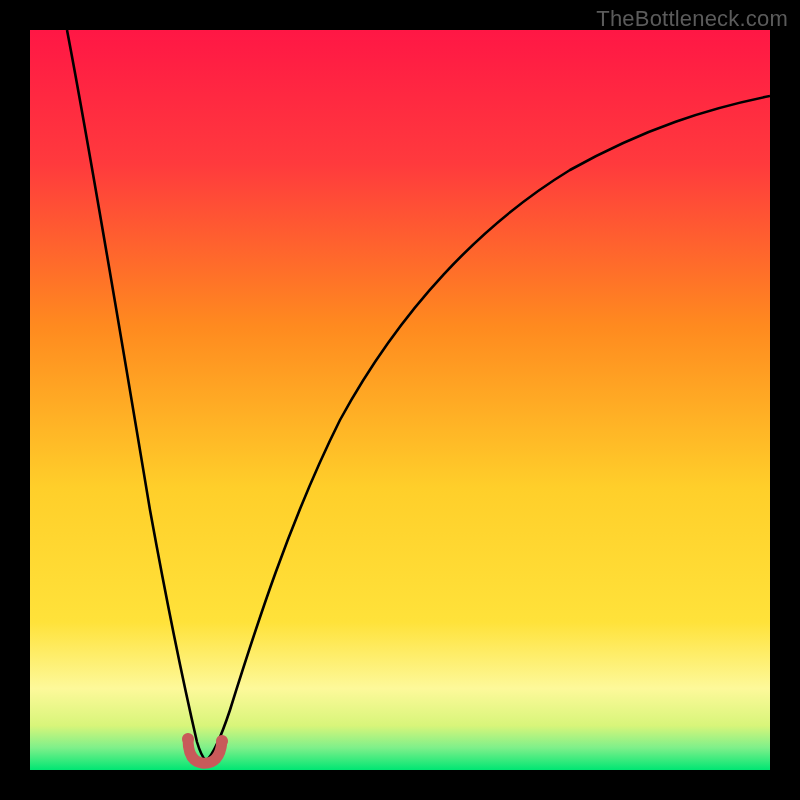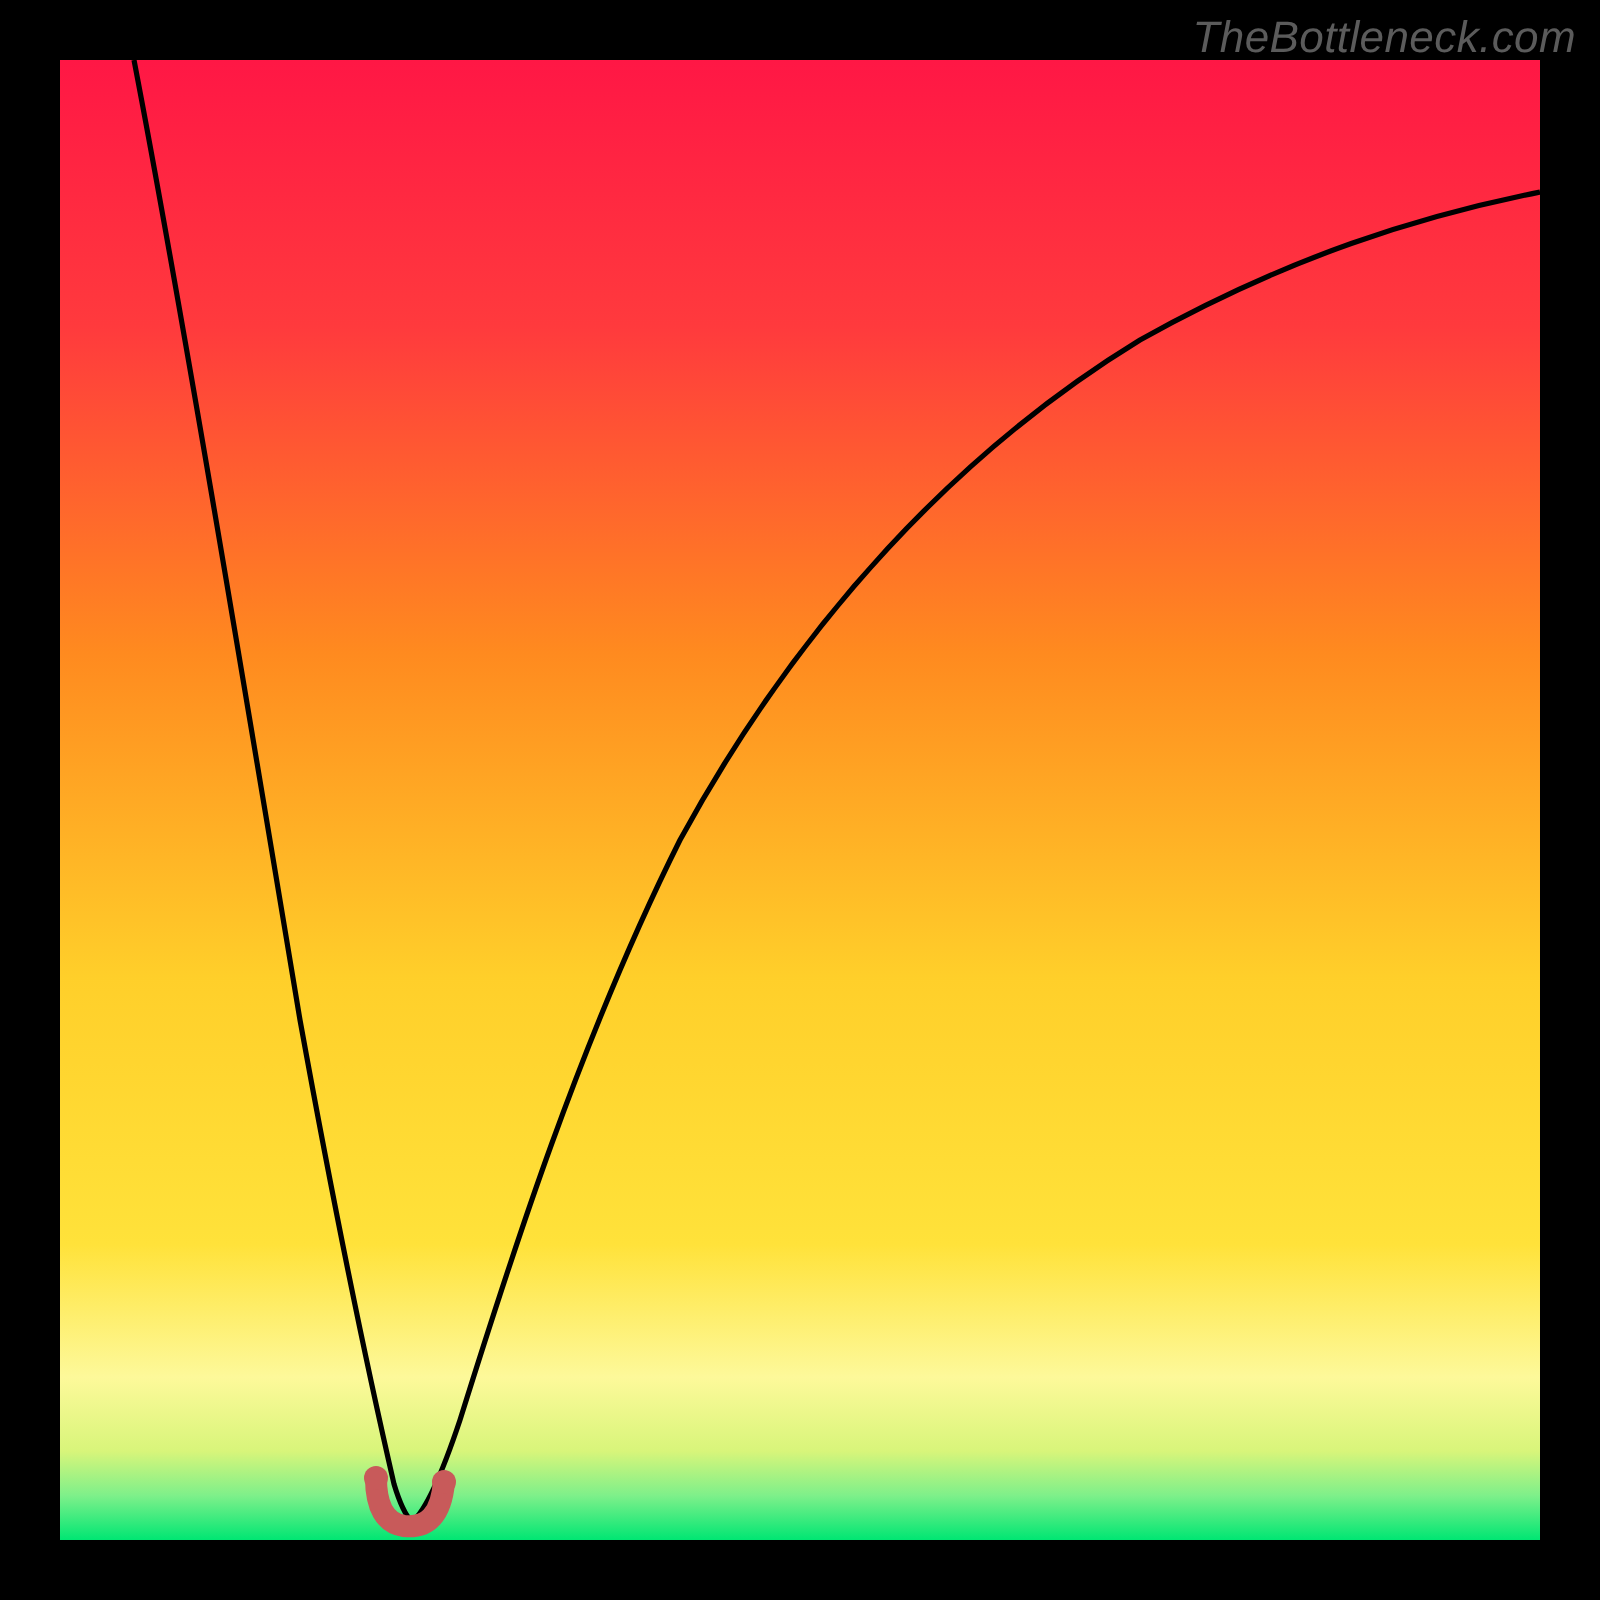--- a/index.html
+++ b/index.html
@@ -28,21 +28,20 @@
   }
   .watermark {
     position: absolute;
     top: 6px;
     right: 12px;
     color: #5b5b5b;
     font-size: 22px;
     font-weight: 500;
     letter-spacing: 0.2px;
     user-select: none;
-    font-style: italic;
   }
   svg.curve {
     position: absolute;
     left: 0;
     top: 0;
     width: 740px;
     height: 740px;
   }
 </style>
 </head>

